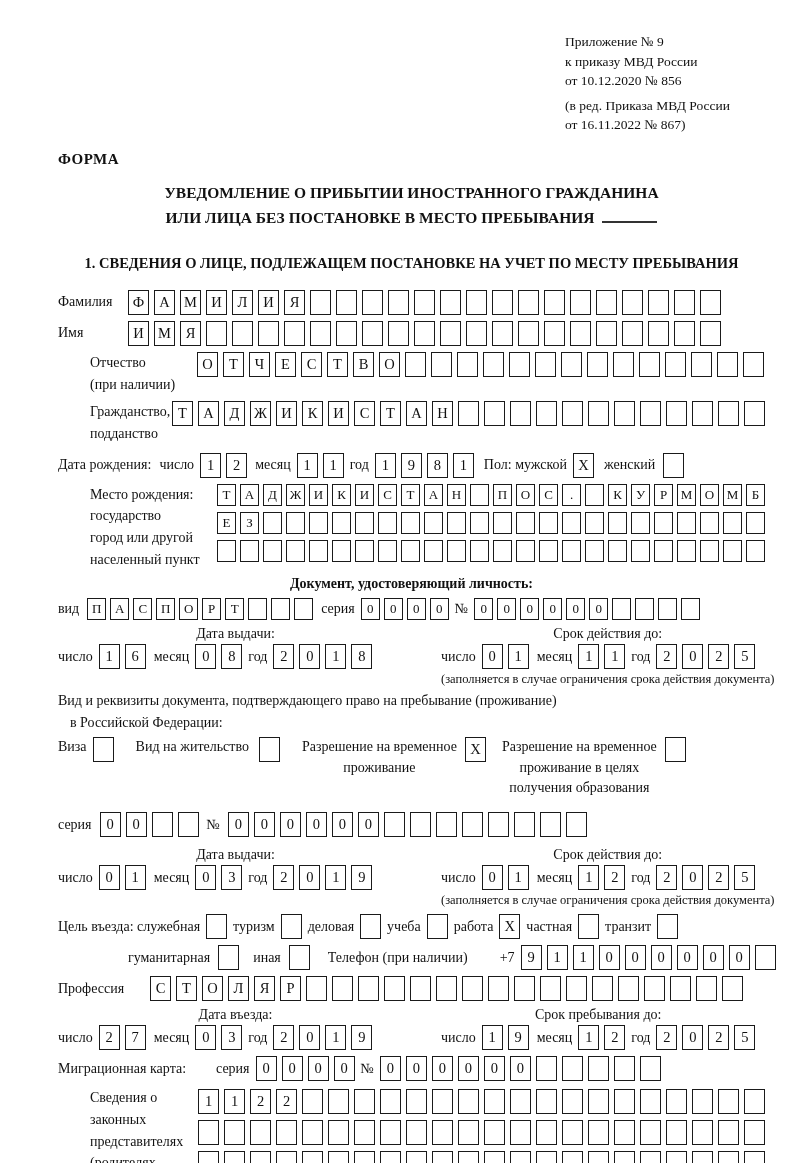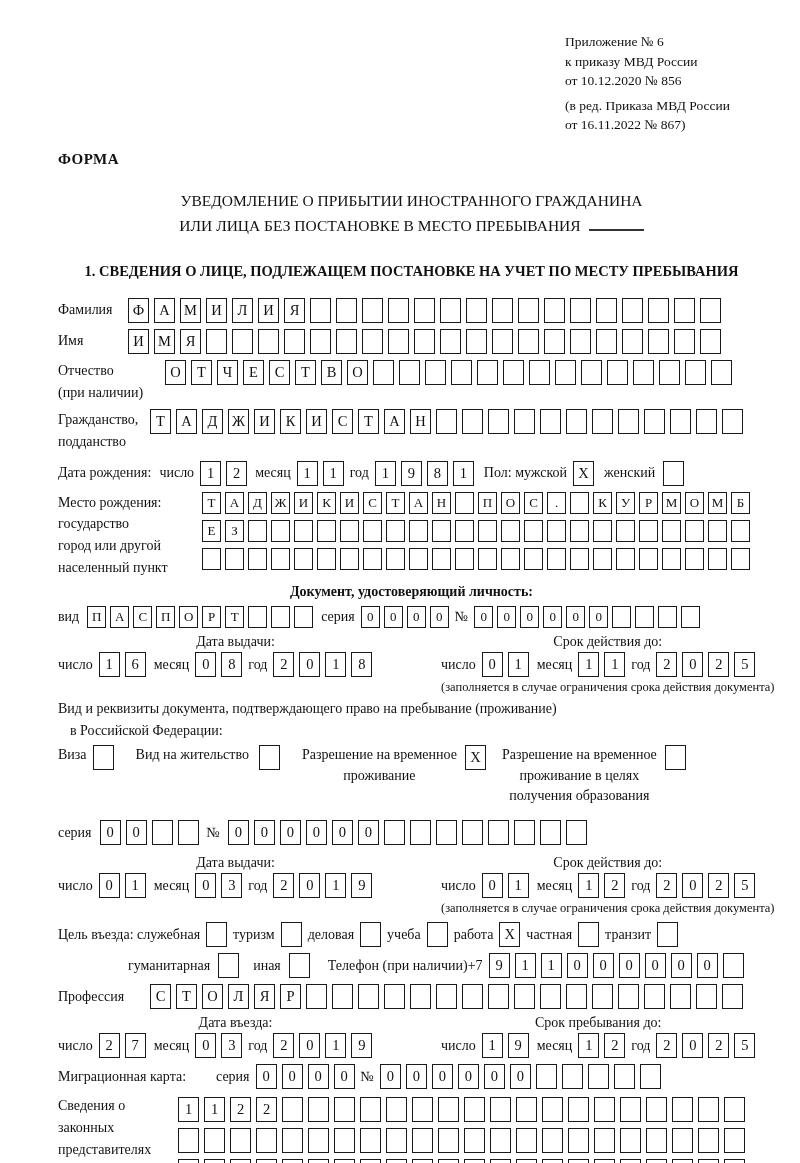--- a/index.html
+++ b/index.html
@@ -7,26 +7,26 @@
   body {
     width: 800px; min-height: 1163px;
     font-family: "Liberation Serif", "DejaVu Serif", serif;
     color: #111;
     padding: 32px 35px 30px 58px;
     font-size: 14px;
   }
   .annex { margin-left: auto; width: 200px; font-size: 13.5px; line-height: 1.45; }
   .annex .sub { margin-top: 5px; }
   .forma { text-align: left; font-weight: bold; font-size: 15px; margin-top: 16px; letter-spacing: .5px; }
-  .title { text-align: center; font-weight: normal; font-size: 15.5px; line-height: 1.65; margin-top: 20px; }
+  .title { text-align: center; font-weight: bold; font-size: 15.5px; line-height: 1.65; margin-top: 12px; }
   .title-blank { display:inline-block; width: 55px; border-bottom: 2px solid #333; height: 12px; margin-left: 8px; }
   .section-heading { text-align: center; font-weight: bold; font-size: 14.5px; margin: 24px 0 18px 0; }
 
   .row { display: flex; align-items: center; margin-bottom: 6px; flex-wrap: nowrap; }
-  .row.top { align-items: flex-start; }
+  .row.top { align-items: flex-start; margin-left: 32px; }
   .lbl { white-space: nowrap; }
   .lbl-block { line-height: 1.55; }
   .gap6 { margin-right: 6px; } .gap8 { margin-right: 8px; } .gap10 { margin-right: 10px; }
 
   .cells { display: inline-flex; gap: 5px; flex: 0 0 auto; }
   .cell {
     display: inline-flex; align-items: center; justify-content: center;
     width: 21px; height: 25px; border: 1.6px solid #1a1a1a;
     font-size: 14.5px; font-weight: normal; background: #fff;
   }
@@ -49,21 +49,21 @@
   .permits .cells { margin-top: 0; }
 
   .note-line { font-size: 13px; }
   .indent70 { margin-left: 70px; }
   .mb10 { margin-bottom: 10px; }
 </style>
 </head>
 <body>
 
 <div class="annex">
-  <div>Приложение № 6</div>
+  <div>Приложение № 9</div>
   <div>к приказу МВД России</div>
   <div>от 10.12.2020 № 856</div>
   <div class="sub">
     <div>(в ред. Приказа МВД России</div>
     <div>от 16.11.2022 № 867)</div>
   </div>
 </div>
 
 <div class="forma">ФОРМА</div>
 
@@ -538,21 +538,21 @@
 
 <div class="row indent70">
   <span class="lbl gap8">гуманитарная</span>
   <span class="cells" style="margin-right:14px">
       <span class="cell"></span>
     </span>
   <span class="lbl gap8">иная</span>
   <span class="cells" style="margin-right:18px">
       <span class="cell"></span>
     </span>
-  <span class="lbl" style="margin-right:0">Телефон (при наличии)</span>
+  <span class="lbl" style="margin-right:32px">Телефон (при наличии)</span>
   <span class="lbl gap6">+7</span>
   <span class="cells">
       <span class="cell">9</span>
       <span class="cell">1</span>
       <span class="cell">1</span>
       <span class="cell">0</span>
       <span class="cell">0</span>
       <span class="cell">0</span>
       <span class="cell">0</span>
       <span class="cell">0</span>

